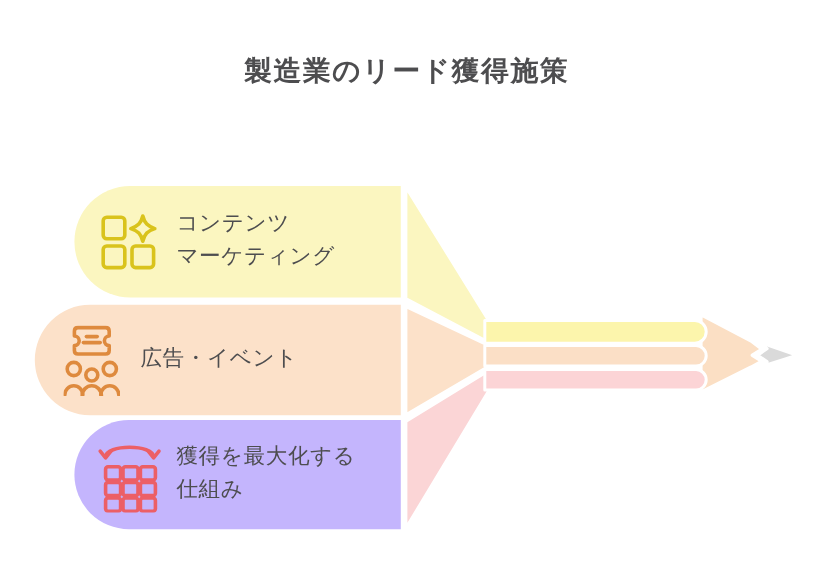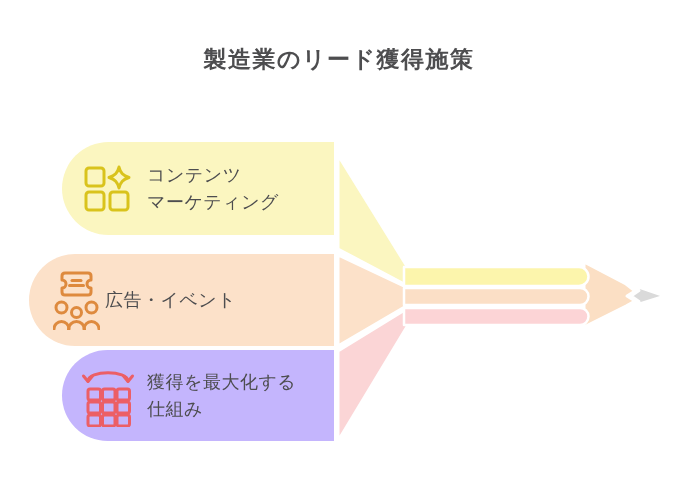--- a/index.html
+++ b/index.html
@@ -2,47 +2,47 @@
 <html><head>
 <meta charset="utf-8">
 <style>
   html, body { margin: 0; padding: 0; background: #ffffff; }
   .stage {
     position: relative;
     width: 678px;
     height: 490px;
     background: #ffffff;
     overflow: hidden;
-    font-family: Liberation Serif, serif;
+    font-family: Liberation Mono, monospace;
   }
   .title {
     position: absolute;
     top: 44px;
     left: 0;
     width: 100%;
     margin: 0;
     text-align: center;
     font-size: 23px;
     font-weight: bold;
     letter-spacing: 1.5px;
     color: #4d4d4f;
   }
   .band {
     position: absolute;
     display: flex;
     align-items: center;
     box-sizing: border-box;
   }
-  .band-0 { left: 62px; top: 142px; width: 272px; height: 93px; border-radius: 46.5px 0 0 46.5px; padding-left: 22px; }
+  .band-0 { left: 62px; top: 155px; width: 272px; height: 93px; border-radius: 46.5px 0 0 46.5px; padding-left: 22px; }
   .band-1 { left: 29px; top: 254px; width: 305px; height: 92px; border-radius: 46px 0 0 46px; padding-left: 24px; }
   .band-2 { left: 62px; top: 350px; width: 272px; height: 91px; border-radius: 45.5px 0 0 45.5px; padding-left: 19px; }
   .band .icon { display: block; flex: 0 0 auto; }
   .band .icon svg { display: block; }
   .band-0 .label { margin-left: 16px; }
-  .band-1 .label { margin-left: 5px; }
+  .band-1 .label { margin-left: 17px; }
   .band-2 .label { margin-left: 12px; }
   .label {
     font-size: 18px;
     line-height: 27px;
     color: #4d4d4f;
     white-space: pre-line;
     letter-spacing: 0.5px;
   }
   .pencil-svg { position: absolute; left: 336px; top: 150px; }
   .seg   { stroke: #ffffff; stroke-width: 3;   stroke-linejoin: round; }

